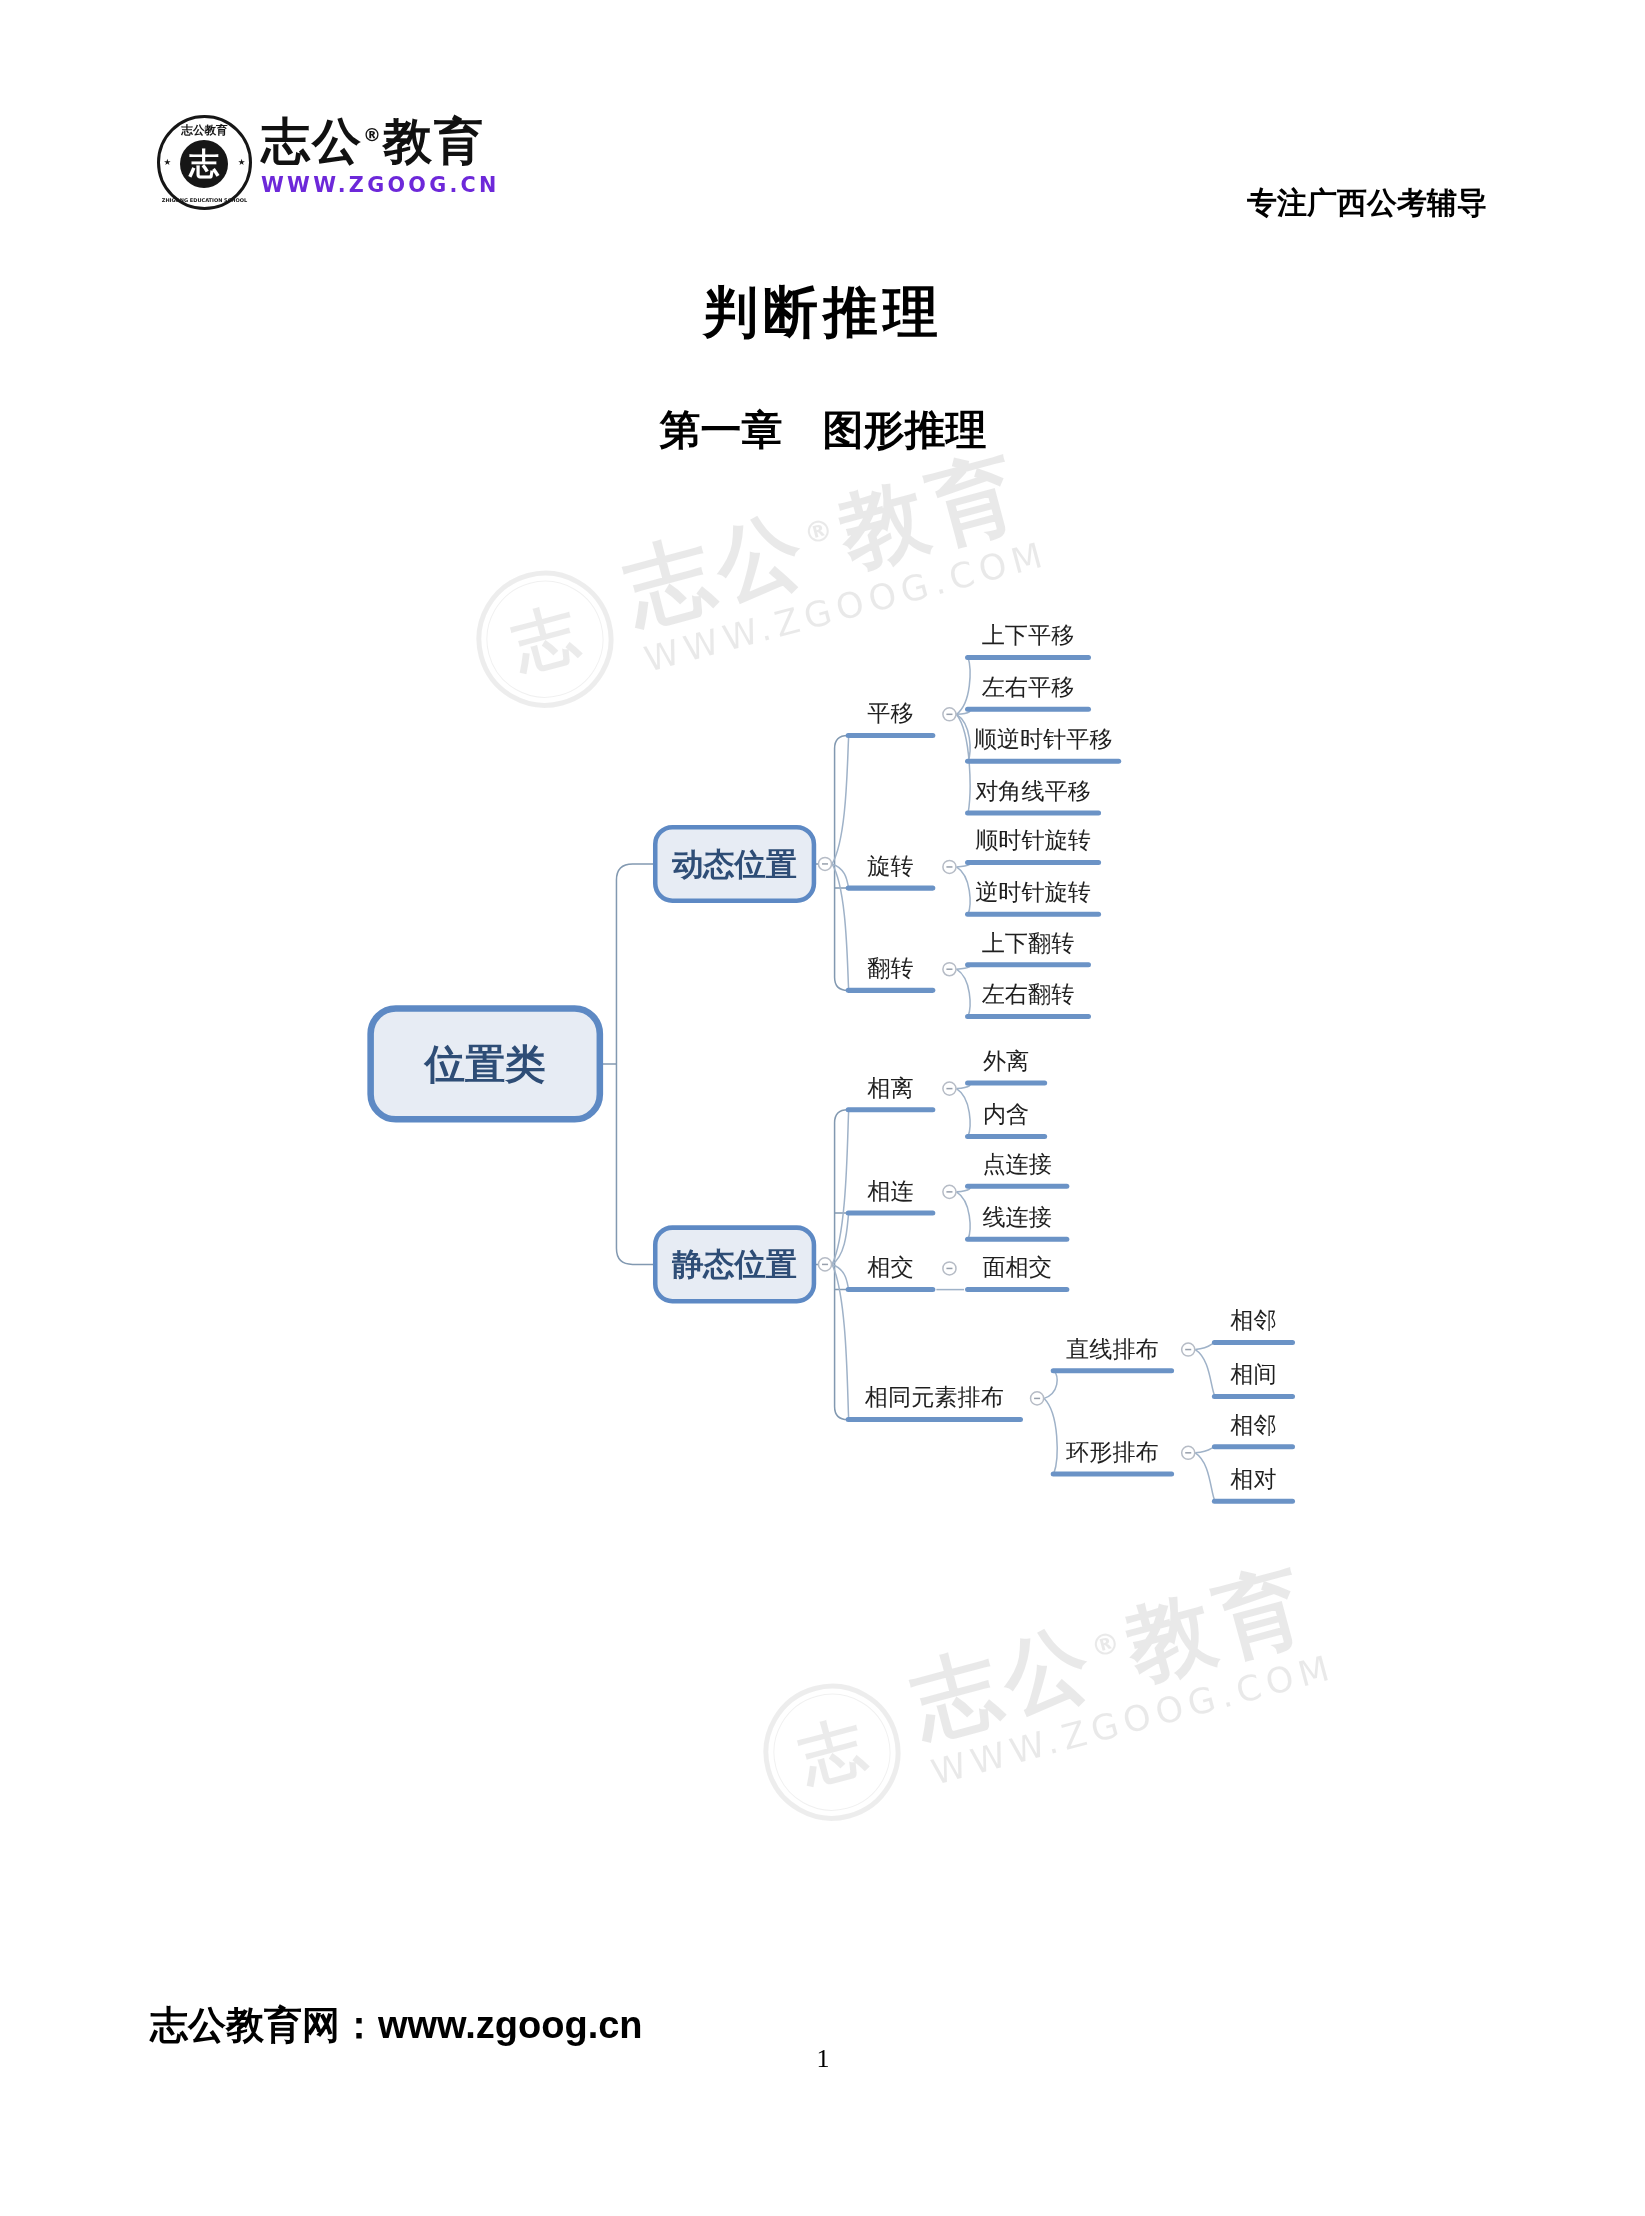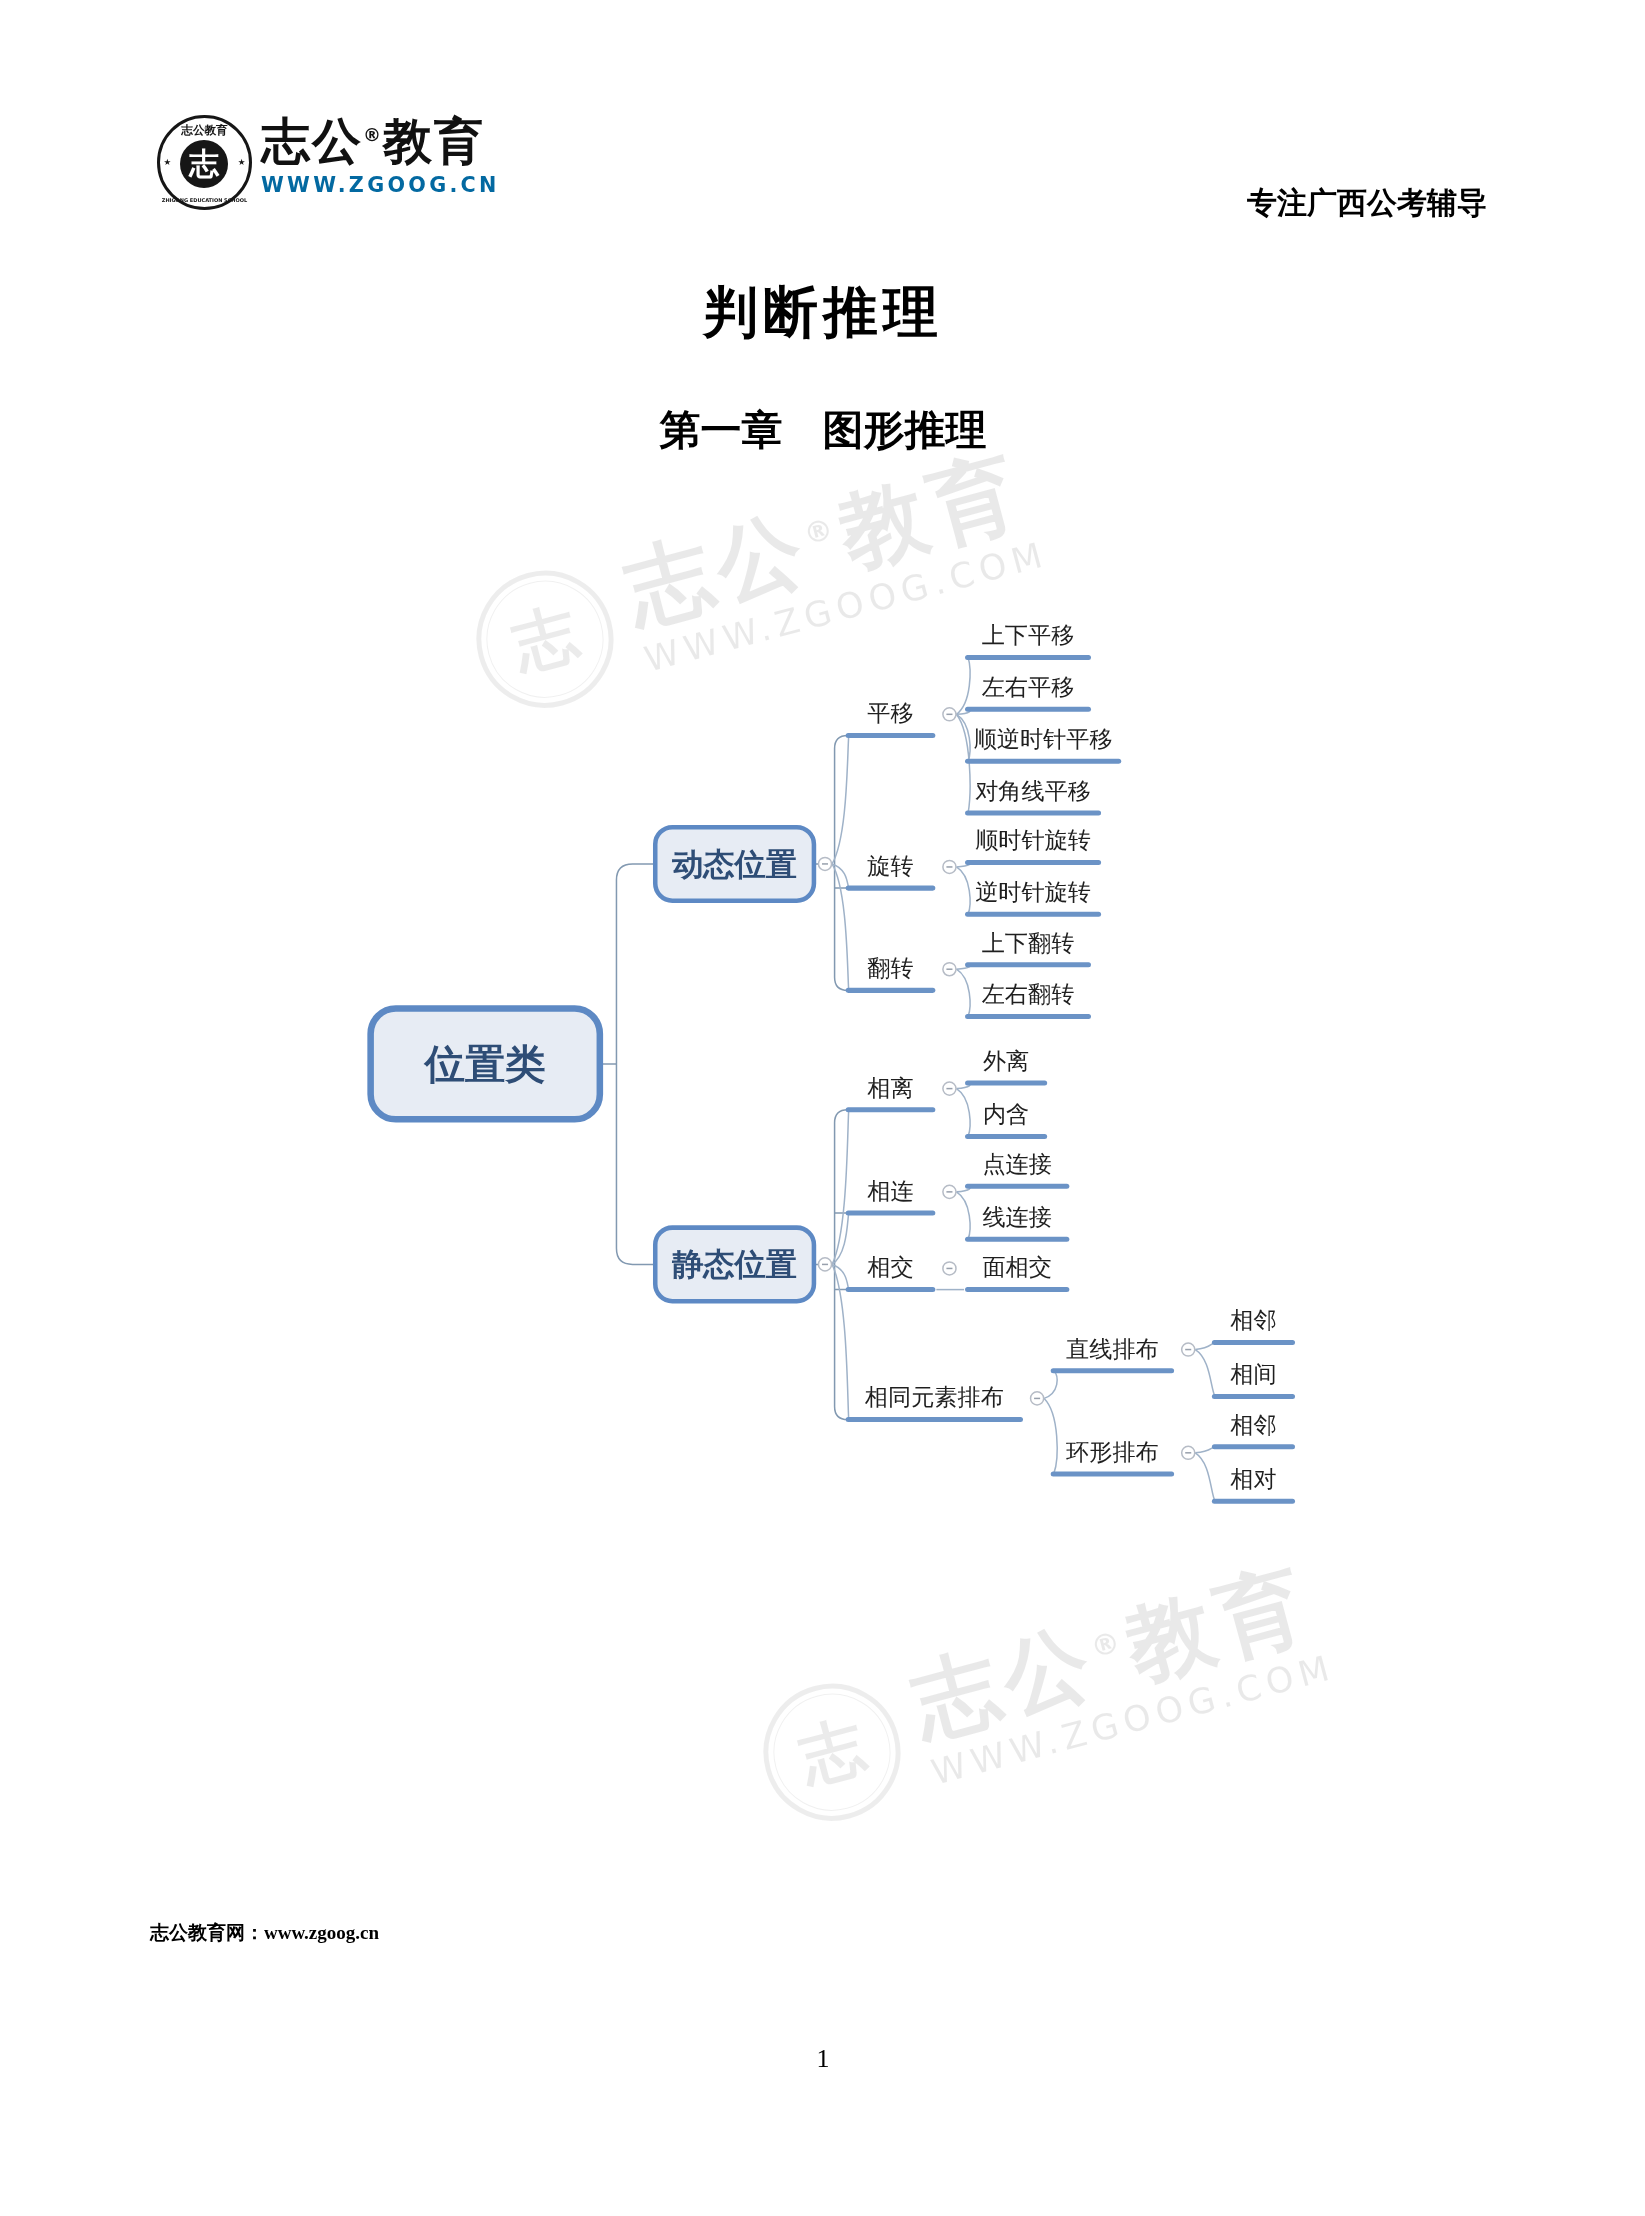--- a/index.html
+++ b/index.html
@@ -32,40 +32,40 @@
   .seal-arc-bottom{position:absolute;bottom:7px;left:0;right:0;text-align:center;
                    font-size:5px;font-weight:700;color:#161616;}
   .seal-star-l{position:absolute;left:6.5px;top:42px;font-size:8.6px;color:#161616;}
   .seal-star-r{position:absolute;right:6.5px;top:42px;font-size:8.6px;color:#161616;}
   .seal-disc{position:absolute;left:23px;top:25px;width:48px;height:48px;border-radius:50%;
              background:#161616;color:#fff;display:flex;align-items:center;justify-content:center;
              font-size:30px;font-weight:700;}
   .brand{margin-left:9px;}
   .brand-name{font-size:49px;font-weight:900;letter-spacing:2px;line-height:1.1;white-space:nowrap;color:#111;}
   .brand-name sup{font-size:18px;}
-  .brand-url{font-size:20.7px;font-weight:700;letter-spacing:3.3px;margin-top:4px;color:#0369a1;}
+  .brand-url{font-size:20.7px;font-weight:700;letter-spacing:3.3px;margin-top:4px;color:#6d28d9;}
   .tagline{right:159px;top:167px;font-family:"Liberation Serif","DejaVu Serif",serif;
            font-size:30px;font-weight:700;z-index:2;margin-top:16px;}
 
   
   .title-main{left:0;right:0;top:276px;text-align:center;font-size:55px;font-weight:800;
               letter-spacing:5px;z-index:2;}
   .title-chapter{left:0;right:0;top:403px;text-align:center;font-size:41px;font-weight:800;z-index:2;}
   .title-section{left:0;right:0;top:541px;text-align:center;font-size:36px;font-weight:800;z-index:2;}
   .hgap-lg{margin-left:40px;}
   .hgap-md{margin-left:29px;}
 
   
   svg.mm{position:absolute;left:0;top:0;z-index:1;font-family:"DejaVu Sans","Liberation Sans",sans-serif;}
   .ln{fill:none;stroke:#9fb2c8;stroke-width:3px;}
   .trunk{fill:none;stroke:#8299b1;stroke-width:3px;}
 
   
-  .footer-site{left:150px;top:1920px;font-family:Liberation Serif, serif;
-               font-size:19px;font-weight:700;z-index:2;}
+  .footer-site{left:150px;top:2000px;font-family:Liberation Sans, sans-serif;
+               font-size:38px;font-weight:700;z-index:2;}
   .page-num{left:0;right:0;top:2044px;text-align:center;
             font-family:"Liberation Serif","DejaVu Serif",serif;font-size:26px;z-index:2;}
 </style>
 </head>
 <body>
 
 <div class="page">
 
   <div class="wm wm1">
     <div class="wm-seal">

